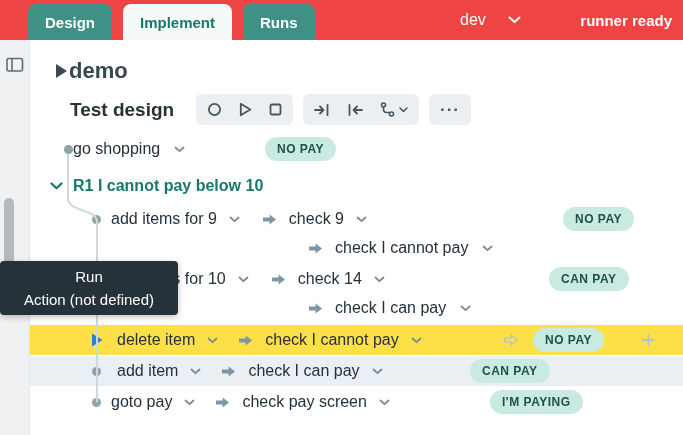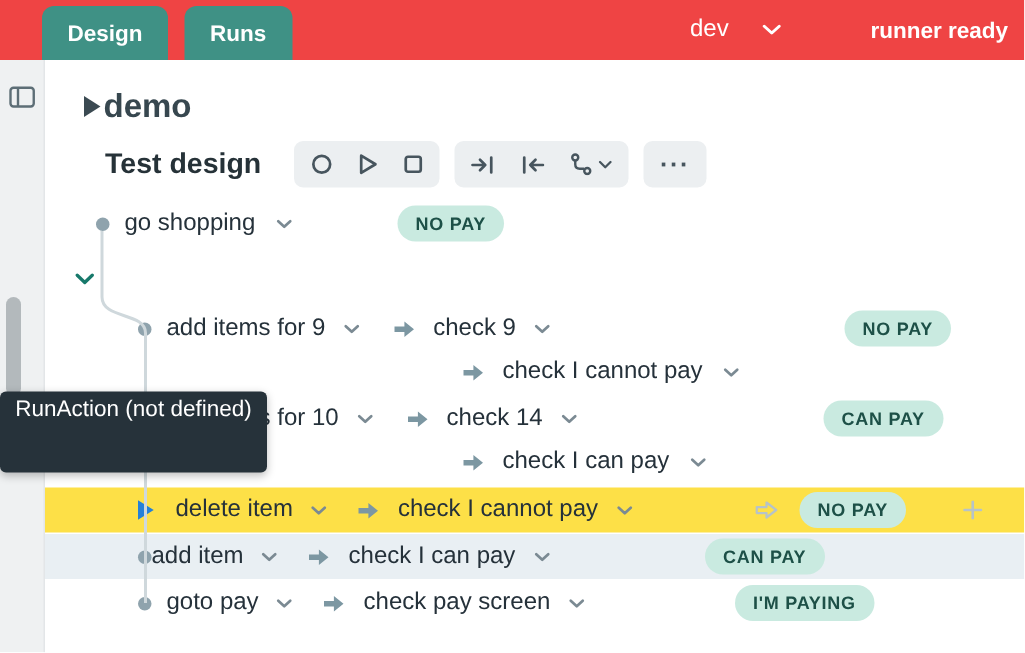--- a/index.html
+++ b/index.html
@@ -46,32 +46,35 @@
          font-size:12px;font-weight:700;letter-spacing:.5px;padding:5px 12px;border-radius:12px;
          white-space:nowrap;cursor:pointer;}
   .hl1{background:#fde047;}
   .hl2{background:#e9eff3;}
   .connectors{position:absolute;left:0;top:0;pointer-events:none;}
   .abs{position:absolute;top:50%;transform:translateY(-50%);}
 
   
   .tooltip{position:absolute;left:0;top:261px;width:178px;height:54px;background:#26323a;
            border-radius:4px;color:#ffffff;font-size:15px;line-height:23px;text-align:center;
-           display:flex;justify-content:center;z-index:30;
+           display:flex;flex-direction:column;justify-content:center;z-index:30;
            box-shadow:0 2px 6px rgba(0,0,0,.25);}
 </style>
 </head>
 <body>
 
 <div class="screen">
 
   <div class="header">
     <div class="tabs">
       <div class="tab">
         <span>Design</span>
+      </div>
+      <div class="tab active">
+        <span>Implement</span>
       </div>
       <div class="tab">
         <span>Runs</span>
       </div>
     </div>
     <div class="env">
       <span>dev</span>
       <svg width="13" height="8" viewBox="0 0 13 8">
         <path d="M1.5 1.5 L6.5 6 L11.5 1.5" fill="none" stroke="#ffffff" stroke-width="2" stroke-linecap="round" stroke-linejoin="round"></path>
       </svg>
@@ -144,31 +147,32 @@
       </div>
       <div class="tgroup">
         <span class="tbtn">
           <span class="more-label">···</span>
         </span>
       </div>
     </div>
 
     <div class="row" style="top:94px">
       <span class="bullet" style="margin-left:34px"></span>
-      <span class="lbl" style="margin-left:10px">go shopping</span>
+      <span class="lbl" style="margin-left:0">go shopping</span>
       <svg width="11" height="7" viewBox="0 0 11 7" style="margin-left:14px">
         <path d="M1.5 1.5 L5.5 5.2 L9.5 1.5" fill="none" stroke="#7b8a93" stroke-width="1.8" stroke-linecap="round" stroke-linejoin="round"></path>
       </svg>
       <span class="badge" style="left:235px">NO PAY</span>
     </div>
 
     <div class="row" style="top:131px">
       <svg width="13" height="8" viewBox="0 0 13 8" style="margin-left:20px">
         <path d="M1.5 1.5 L6.5 6.3 L11.5 1.5" fill="none" stroke="#17796b" stroke-width="2.2" stroke-linecap="round" stroke-linejoin="round"></path>
       </svg>
+      <span class="lbl group-lbl" style="margin-left:10px">R1 I cannot pay below 10</span>
     </div>
 
     <div class="row" style="top:164px">
       <span class="bullet" style="margin-left:62px"></span>
       <span class="lbl" style="margin-left:10px">add items for 9</span>
       <svg width="11" height="7" viewBox="0 0 11 7" style="margin-left:12px">
         <path d="M1.5 1.5 L5.5 5.2 L9.5 1.5" fill="none" stroke="#7b8a93" stroke-width="1.8" stroke-linecap="round" stroke-linejoin="round"></path>
       </svg>
       <svg width="15" height="13" viewBox="0 0 15 13" style="margin-left:22px">
         <path d="M1 4.6 H7.6 V1.4 L14 6.5 L7.6 11.6 V8.4 H1 Z" fill="#7c97a2"></path>
@@ -235,21 +239,21 @@
         <path d="M1.5 5 H8 V2 L14.5 7 L8 12 V9 H1.5 Z" fill="none" stroke="#b6c3c9" stroke-width="1.5" stroke-linejoin="round"></path>
       </svg>
       <span class="badge" style="left:503px">NO PAY</span>
       <svg class="abs" style="left:612px" width="13" height="13" viewBox="0 0 13 13">
         <path d="M6.5 1 V12 M1 6.5 H12" stroke="#b6c3c9" stroke-width="1.8" stroke-linecap="round"></path>
       </svg>
     </div>
 
     <div class="row hl2" style="top:316px">
       <span class="bullet" style="margin-left:62px"></span>
-      <span class="lbl" style="margin-left:0">add item</span>
+      <span class="lbl" style="margin-left:16px">add item</span>
       <svg width="11" height="7" viewBox="0 0 11 7" style="margin-left:12px">
         <path d="M1.5 1.5 L5.5 5.2 L9.5 1.5" fill="none" stroke="#7b8a93" stroke-width="1.8" stroke-linecap="round" stroke-linejoin="round"></path>
       </svg>
       <svg width="15" height="13" viewBox="0 0 15 13" style="margin-left:20px">
         <path d="M1 4.6 H7.6 V1.4 L14 6.5 L7.6 11.6 V8.4 H1 Z" fill="#7c97a2"></path>
       </svg>
       <span class="lbl" style="margin-left:12px">check I can pay</span>
       <svg width="11" height="7" viewBox="0 0 11 7" style="margin-left:12px">
         <path d="M1.5 1.5 L5.5 5.2 L9.5 1.5" fill="none" stroke="#7b8a93" stroke-width="1.8" stroke-linecap="round" stroke-linejoin="round"></path>
       </svg>

